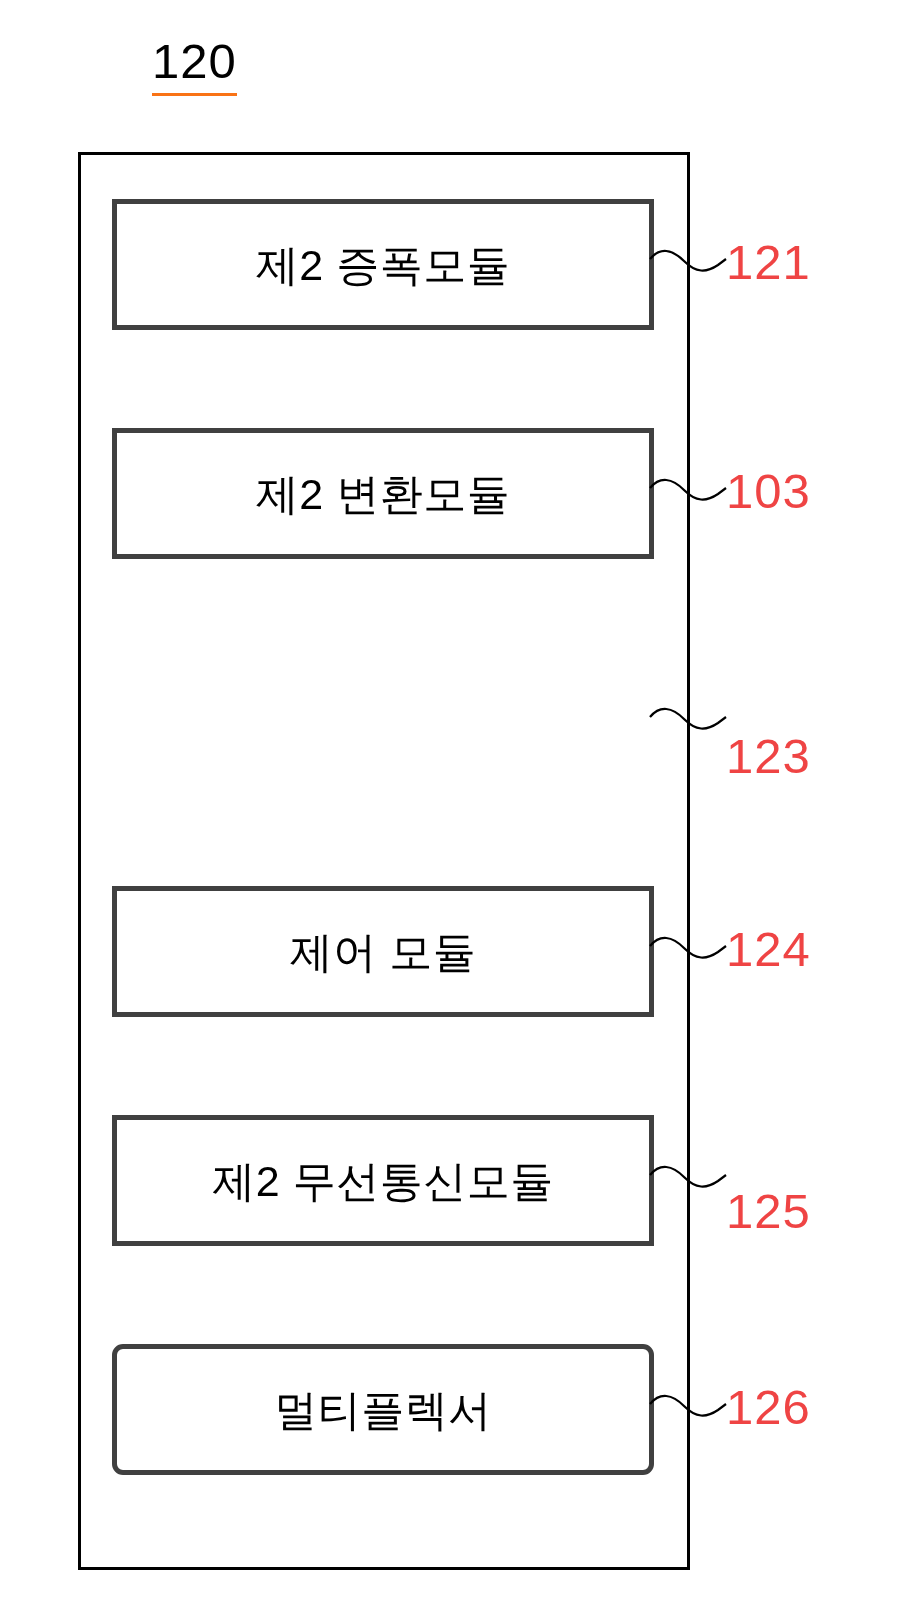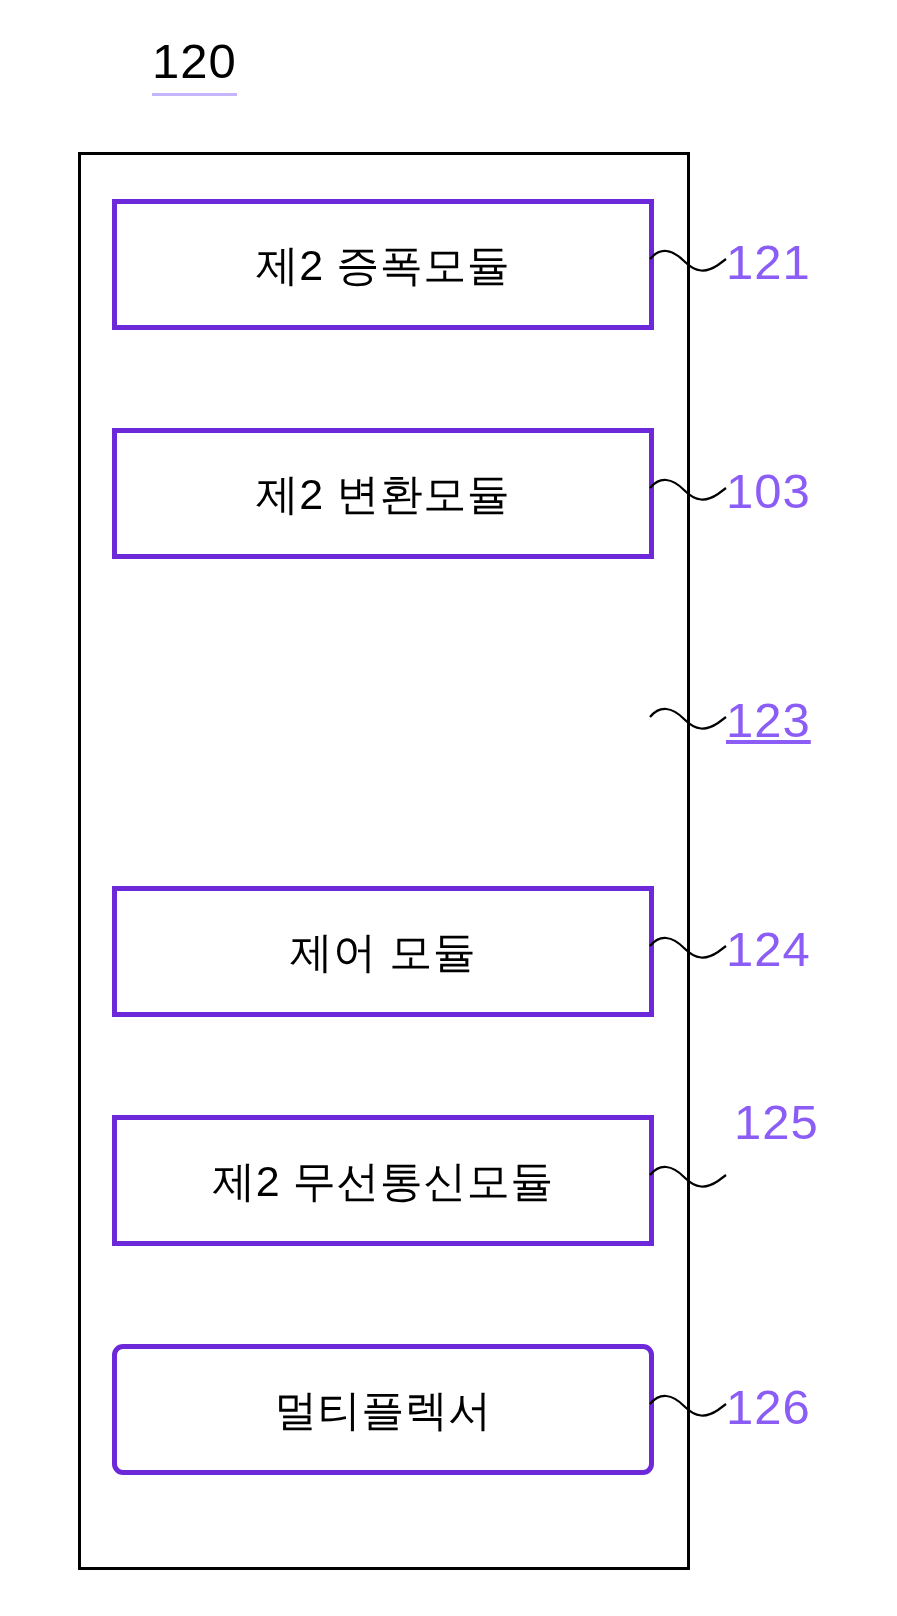--- a/index.html
+++ b/index.html
@@ -24,21 +24,21 @@
   
   #figure-title {
     position: absolute;
     left: 152px;
     top: 31px;
     font-size: 49px;
     line-height: 60px;
     letter-spacing: 1px;
     color: #000000;
     white-space: nowrap;
-    border-bottom: 3px solid #c4b5fd;
+    border-bottom: 3px solid #f97316;
     padding-bottom: 2px;
   }
 
   
   #outer-container {
     position: absolute;
     left: 78px;
     top: 152px;
     width: 612px;
     height: 1418px;
@@ -46,21 +46,21 @@
     box-sizing: border-box;
     background: #ffffff;
   }
 
   
   .module-box {
     position: absolute;
     left: 112px;
     width: 542px;
     height: 131px;
-    border: 5px solid #6d28d9;
+    border: 5px solid #404040;
     box-sizing: border-box;
     background: #ffffff;
     display: flex;
     align-items: center;
     justify-content: center;
   }
   .module-box .module-label {
     font-size: 43px;
     line-height: 50px;
     color: #000000;
@@ -90,29 +90,29 @@
   .leader-line.pos-3 { top: 932px; }
   .leader-line.pos-4 { top: 1161px; }
   .leader-line.pos-5 { top: 1390px; }
 
   
   .ref-numeral {
     position: absolute;
     left: 726px;
     font-size: 49px;
     line-height: 56px;
-    color: #8b5cf6;
+    color: #ef4444;
     white-space: nowrap;
     letter-spacing: 1px;
   }
   .ref-numeral.pos-0 { top: 234px; }
   .ref-numeral.pos-1 { top: 463px; }
-  .ref-numeral.pos-2 { top: 692px; text-decoration: underline; }
+  .ref-numeral.pos-2 { top: 728px; }
   .ref-numeral.pos-3 { top: 921px; }
-  .ref-numeral.pos-4 { top: 1094px; margin-left: 8px; }
+  .ref-numeral.pos-4 { top: 1183px; }
   .ref-numeral.pos-5 { top: 1379px; }
 </style>
 </head>
 <body>
 
 <div id="figure-root">
 
   <div id="figure-title">120</div>
 
   <div id="outer-container"></div>

